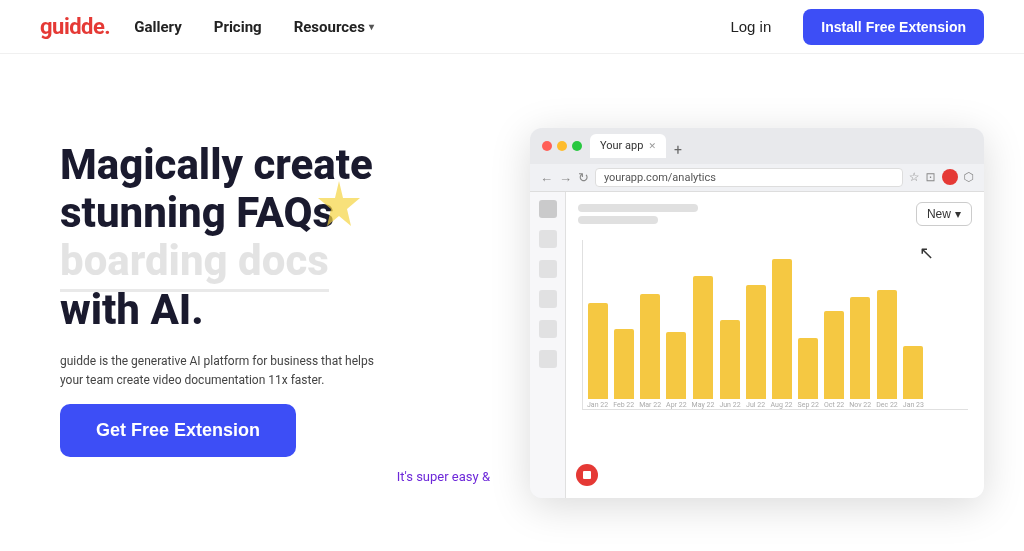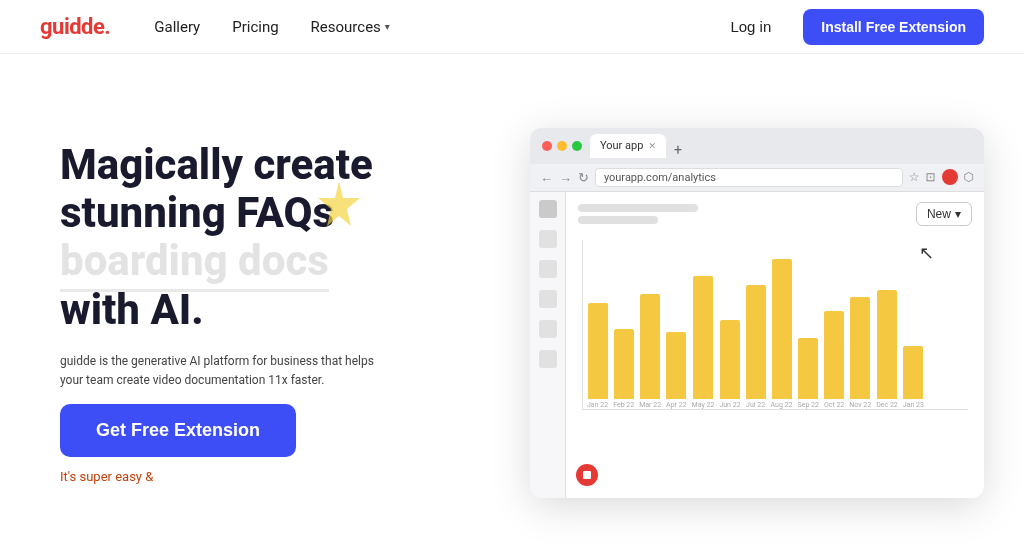--- a/index.html
+++ b/index.html
@@ -7,25 +7,25 @@
 
     
     header {
       display: flex;
       align-items: center;
       justify-content: space-between;
       padding: 0 40px;
       height: 54px;
       border-bottom: 1px solid #f0f0f0;
     }
-    .header-left { display: flex; align-items: center; gap: 44px; }
+    .header-left { display: flex; align-items: center; gap: 24px; }
     .logo { display: flex; align-items: center; }
     .logo-text { font-size: 22px; font-weight: 700; color: #e53935; letter-spacing: -0.5px; }
     nav { display: flex; align-items: center; gap: 32px; }
-    nav a { text-decoration: none; color: #222; font-size: 15px; font-weight: 400; }
+    nav a { text-decoration: none; color: #222; font-size: 15px; font-weight: 700; }
     .resources-link { display: flex; align-items: center; gap: 4px; }
     .chevron { font-size: 10px; color: #555; }
     .header-right { display: flex; align-items: center; gap: 32px; }
     .login-btn { font-size: 15px; font-weight: 500; color: #222; text-decoration: none; background: none; border: none; cursor: pointer; }
     .install-btn {
       background: #3d4ef6;
       color: #fff;
       font-size: 14px;
       font-weight: 600;
       padding: 10px 18px;
@@ -100,22 +100,22 @@
       font-weight: 700;
       padding: 16px 36px;
       border-radius: 10px;
       border: none;
       cursor: pointer;
       display: inline-block;
       margin-bottom: 12px;
     }
     .cta-note {
       font-size: 13px;
-      color: #c2410c;
-      text-align: left;
+      color: #6d28d9;
+      text-align: right;
     }
 
     
     .browser-mockup {
       flex: 1;
       background: #f2f3f7;
       border-radius: 12px;
       overflow: hidden;
       box-shadow: 0 8px 40px rgba(0,0,0,0.15);
       height: 370px;

